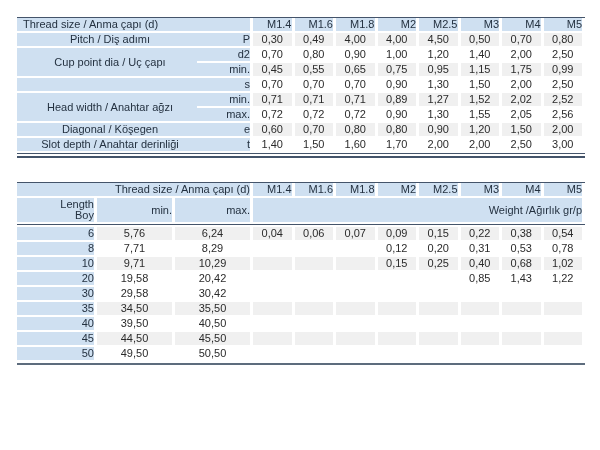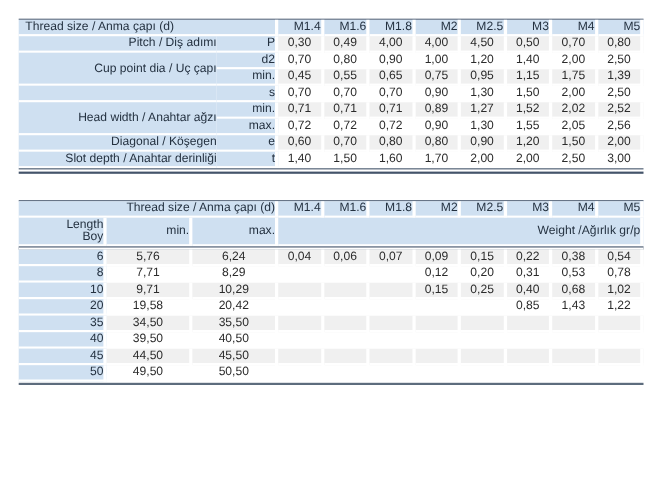--- a/index.html
+++ b/index.html
@@ -4,21 +4,21 @@
 <style>
   html,body{margin:0;padding:0;background:#fff;}
   body{width:600px;height:450px;font-family:"Liberation Sans",sans-serif;overflow:hidden;}
   .page{padding:17px 15px 0 17px;}
   table{border-collapse:separate;border-spacing:0;table-layout:fixed;width:568px;border-top:1px solid #44546a;}
   th,td{box-sizing:border-box;margin:0;padding:0;height:15px;font-size:11px;line-height:13px;
         font-weight:normal;color:#2b2b2b;text-align:center;vertical-align:middle;
         border-right:3px solid #fff;border-bottom:2px solid #fff;overflow:hidden;white-space:nowrap;}
   .blue{background:#cfe0f1;text-align:right;}
   .stripe{background:#f0f0f0;}
-  .lab{text-align:right;padding-left:6px;color:#243140;border-right:0;}
+  .lab{text-align:center;padding-left:6px;color:#243140;border-right:0;}
   .sym{color:#243140;}
   .hdr{color:#243140;}
   .title-left{text-align:left;padding-left:6px;color:#243140;}
   .len{color:#243140;}
   .two-line{height:26px;line-height:11px;}
   .two-line span{display:block;}
   .rule-cell{height:3px;background:#44546a;border-right:0;border-bottom:2px solid #fff;}
   .dbl{width:568px;box-sizing:border-box;height:5px;border-top:1px solid #44546a;border-bottom:2px solid #44546a;}
   .sgl{width:568px;height:2px;background:#5d6c7d;margin-top:1px;}
   .sect-top{margin-bottom:24px;}
@@ -82,21 +82,21 @@
           </tr>
           <tr>
             <td class="blue sym">min.</td>
             <td class="num stripe">0,45</td>
             <td class="num stripe">0,55</td>
             <td class="num stripe">0,65</td>
             <td class="num stripe">0,75</td>
             <td class="num stripe">0,95</td>
             <td class="num stripe">1,15</td>
             <td class="num stripe">1,75</td>
-            <td class="num stripe">1,39</td>
+            <td class="num stripe">0,99</td>
           </tr>
           <tr>
             <td class="blue lab"></td>
             <td class="blue sym">s</td>
             <td class="num">0,70</td>
             <td class="num">0,70</td>
             <td class="num">0,70</td>
             <td class="num">0,90</td>
             <td class="num">1,30</td>
             <td class="num">1,50</td>
@@ -242,20 +242,33 @@
             <td class="num"></td>
             <td class="num"></td>
             <td class="num"></td>
             <td class="num"></td>
             <td class="num"></td>
             <td class="num">0,85</td>
             <td class="num">1,43</td>
             <td class="num">1,22</td>
           </tr>
           <tr>
+            <td class="blue len">30</td>
+            <td class="num">29,58</td>
+            <td class="num">30,42</td>
+            <td class="num"></td>
+            <td class="num"></td>
+            <td class="num"></td>
+            <td class="num"></td>
+            <td class="num"></td>
+            <td class="num"></td>
+            <td class="num"></td>
+            <td class="num"></td>
+          </tr>
+          <tr>
             <td class="blue len">35</td>
             <td class="num stripe">34,50</td>
             <td class="num stripe">35,50</td>
             <td class="num stripe"></td>
             <td class="num stripe"></td>
             <td class="num stripe"></td>
             <td class="num stripe"></td>
             <td class="num stripe"></td>
             <td class="num stripe"></td>
             <td class="num stripe"></td>

